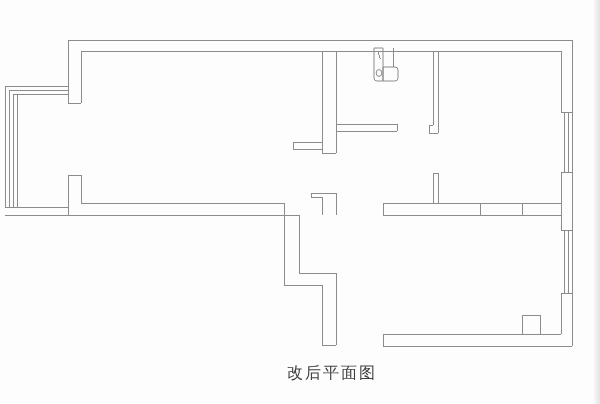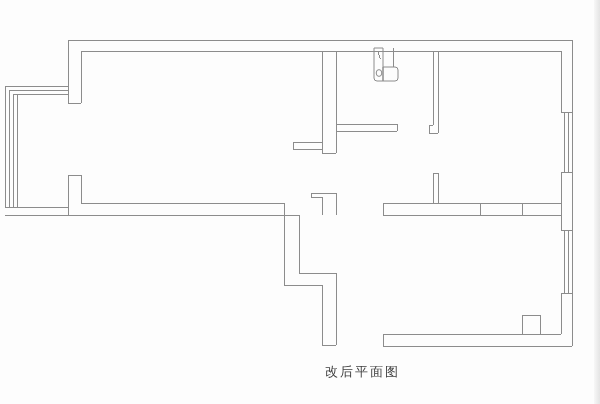--- a/index.html
+++ b/index.html
@@ -6,24 +6,24 @@
   .stage{
     position:relative;
     width:600px;height:404px;
     background:#fdfdfd;
     overflow:hidden;
     font-family:"Liberation Sans", sans-serif;
   }
   .plan-svg{position:absolute;left:0;top:0;}
   .caption{
     position:absolute;
-    left:220px;top:363px;width:180px;
-    text-align:right;
+    left:242px;top:363px;width:180px;
+    text-align:center;
     font-family:"Liberation Serif","DejaVu Serif",serif;
-    font-size:13px;
+    font-size:16px;
     letter-spacing:2px;
     color:#3f3f3f;
     user-select:none;
   }
   .scan-edge{
     position:absolute;top:0;right:0;width:6px;height:404px;
     background:linear-gradient(to right,#f7f7f7,#e4e4e4);
   }
 </style>
 </head>

